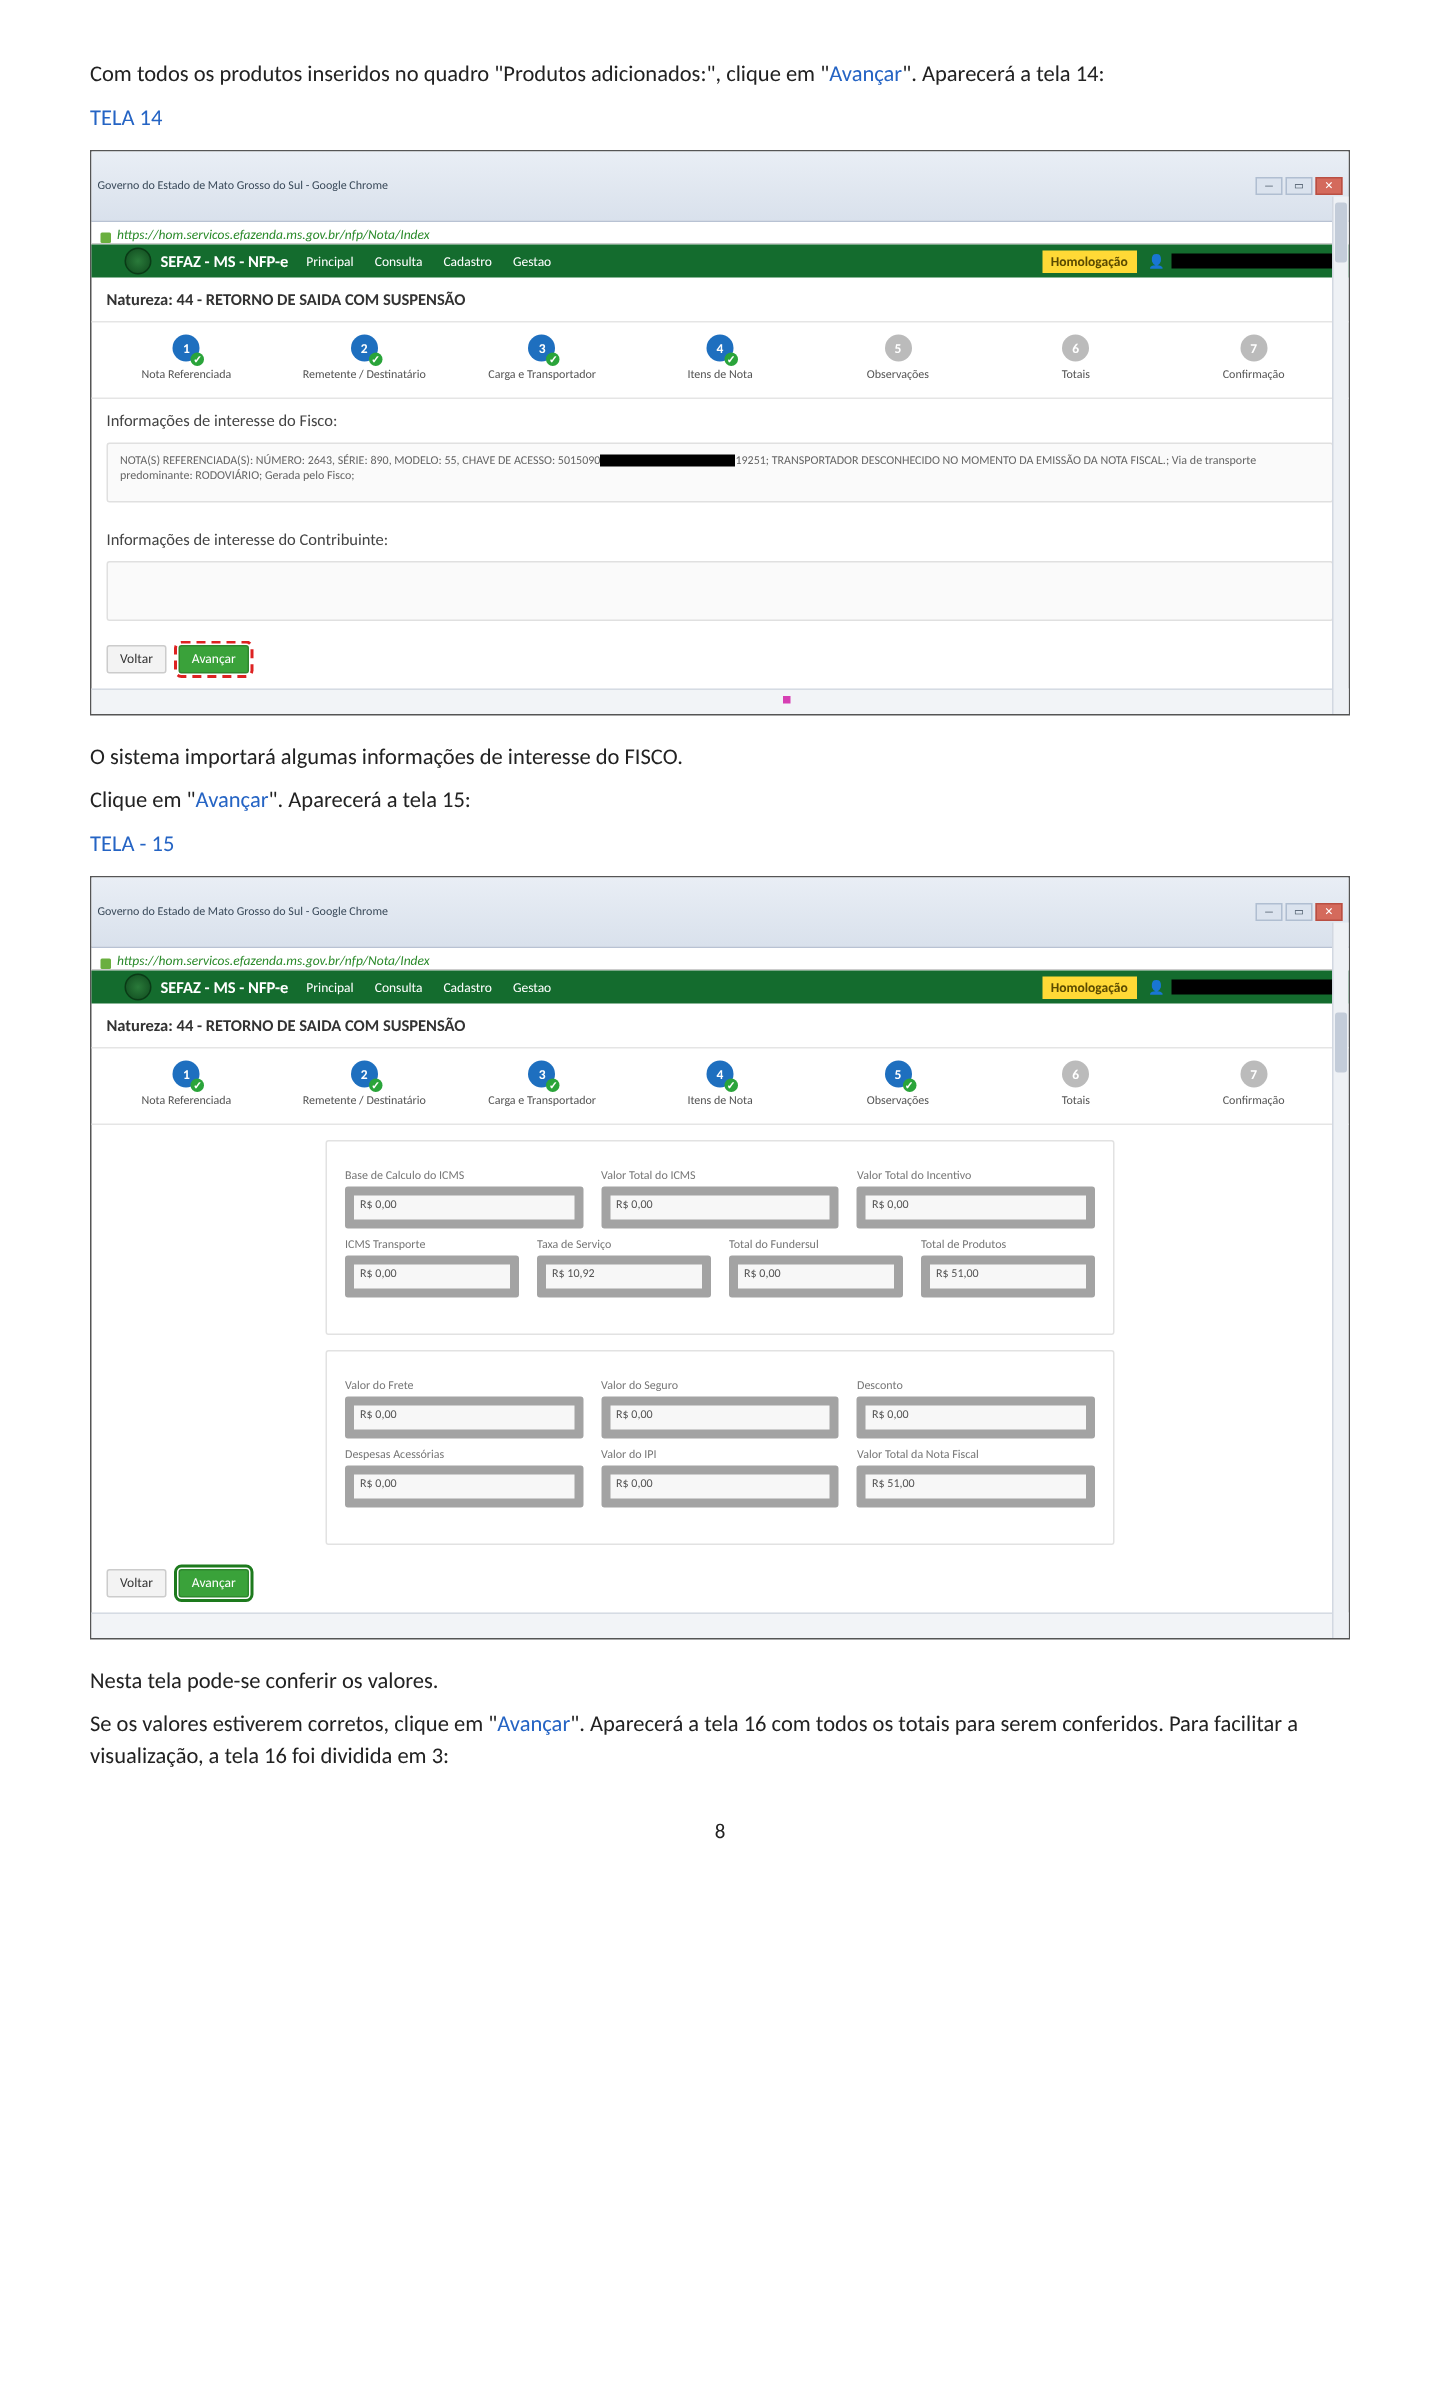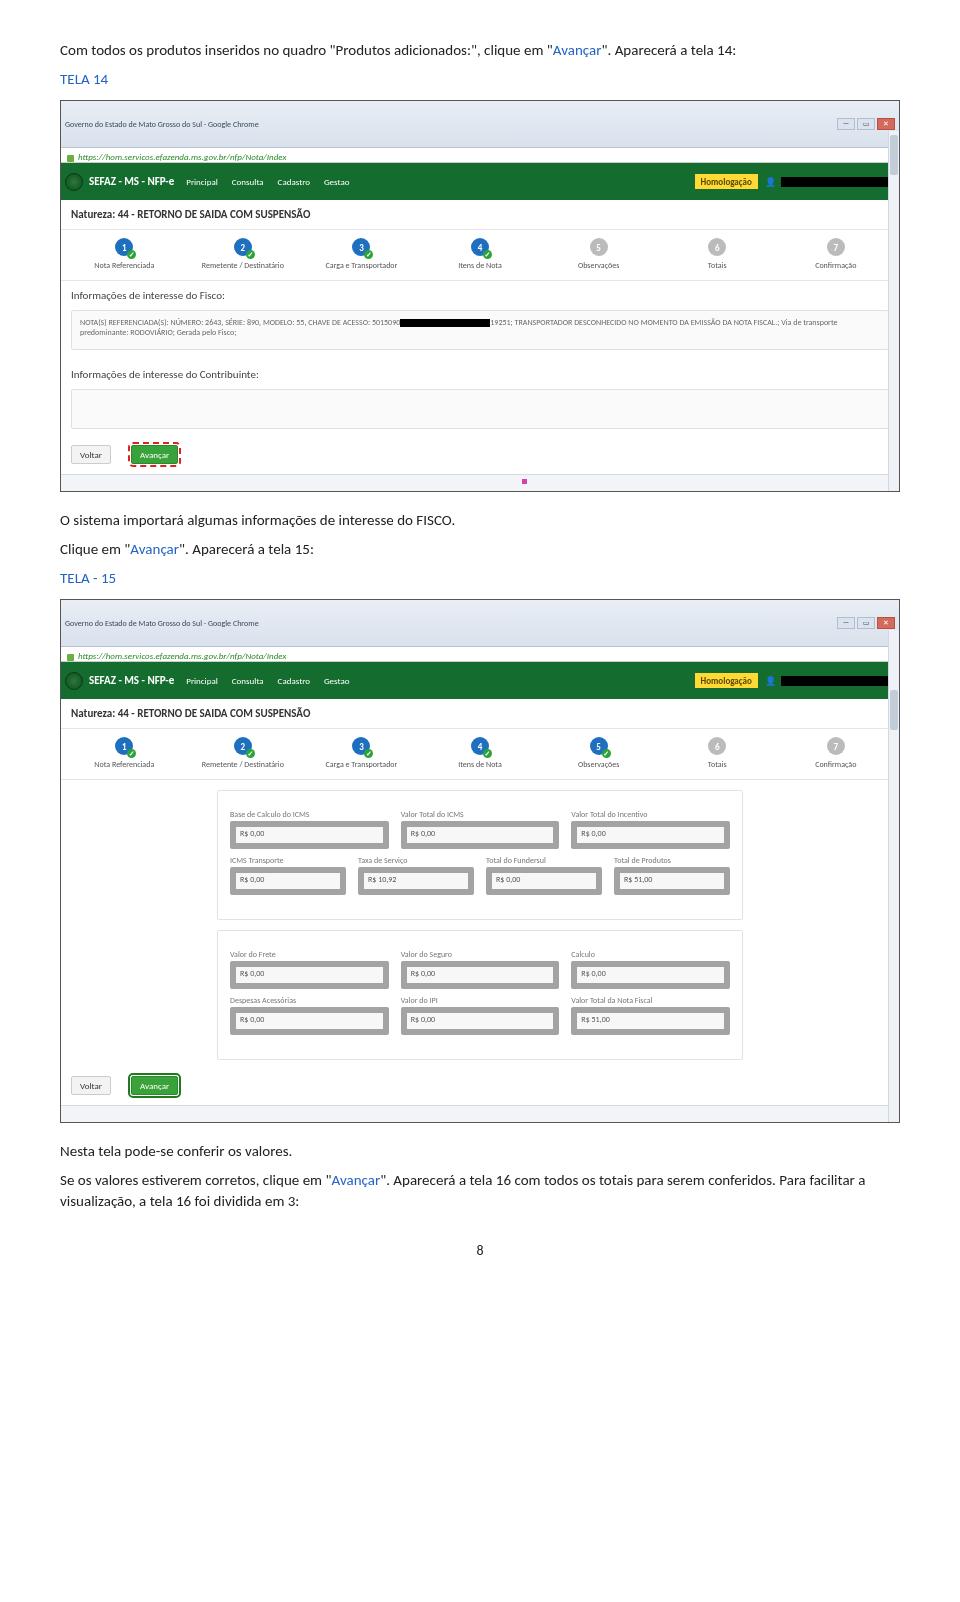--- a/index.html
+++ b/index.html
@@ -6,38 +6,38 @@
   p { margin: 0 0 8px 0; line-height: 1.4; }
   .link { color: #2564c4; }
   .tela-label { color: #2564c4; margin: 4px 0 10px 0; }
   .screenshot { border: 1px solid #555; background: #fff; font-size: 9px; color: #333; margin-bottom: 18px; position: relative; }
   .chrome-titlebar { background: linear-gradient(#e9eef5,#d9e1ec); border-bottom: 1px solid #b8c2d3; height: 14px; display: flex; align-items: center; padding: 16px 4px; font-size: 8px; color: #3a4a5a; }
   .chrome-titlebar .spacer { flex: 1; }
   .chrome-titlebar .wbtn { width: 16px; height: 10px; background: #dbe3ee; border: 1px solid #b0bed1; margin-left: 2px; font-size: 7px; text-align: center; line-height: 9px; }
   .chrome-titlebar .wbtn.red { background: #d46a5c; border-color: #b94f43; color: #fff; }
   .url-bar { background: #fff; border-bottom: 1px solid #ccc; height: 14px; display: flex; align-items: flex-end; padding: 0 6px; font-size: 9px; color: #2a8a2a; font-style: italic; }
   .lock-ico { width: 7px; height: 7px; background: #6aaf3f; margin-right: 4px; border-radius: 1px; }
-  .topbar { background: #146c2e; color: #fff; display: flex; align-items: center; height: 37px; padding: 0 8px 0 4px; font-size: 9px; }
+  .topbar { background: #146c2e; color: #fff; display: flex; align-items: center; height: 22px; padding: 0 8px 0 22px; font-size: 9px; }
   .gov-seal { width: 16px; height: 16px; border-radius: 50%; background: radial-gradient(#2a7a3a, #0f4a1e); margin-right: 6px; border: 1px solid #0a3a16; }
   .title-main { font-weight: bold; font-size: 11px; margin-right: 12px; }
   .nav-item { margin-right: 14px; cursor: pointer; }
   .nav-spacer { flex: 1; }
   .homolog { background: #ffd936; color: #5a4a00; font-weight: bold; padding: 2px 6px; font-size: 9px; margin-right: 8px; }
   .user-blk { background: #000; width: 110px; height: 10px; }
   .natureza { font-weight: bold; padding: 8px 10px; font-size: 11px; border-bottom: 1px solid #e5e5e5; }
   .steps { display: flex; justify-content: space-around; padding: 8px 4px 10px 4px; border-bottom: 1px solid #e5e5e5; }
   .step { flex: 1; text-align: center; position: relative; }
   .step-num { width: 18px; height: 18px; border-radius: 50%; background: #bbb; color: #fff; display: inline-flex; align-items: center; justify-content: center; font-size: 9px; font-weight: bold; position: relative; }
   .step.done .step-num { background: #1e6fbf; }
   .step.done .step-num::after { content: "✓"; position: absolute; bottom: -3px; right: -3px; background: #2aa43a; color: #fff; width: 9px; height: 9px; border-radius: 50%; font-size: 7px; display: flex; align-items: center; justify-content: center; }
   .step-label { font-size: 8px; margin-top: 4px; color: #555; }
   .section-heading { padding: 8px 10px 4px 10px; font-size: 11px; color: #444; }
   .info-box { margin: 4px 10px 10px 10px; border: 1px solid #e0e0e0; border-radius: 2px; background: #fafafa; padding: 6px 8px; font-size: 8px; color: #666; min-height: 26px; position: relative; }
   .redact { background: #000; display: inline-block; height: 8px; width: 90px; vertical-align: middle; }
-  .btnrow { padding: 6px 10px 10px 10px; display: flex; gap: 20px; align-items: center; }
+  .btnrow { padding: 6px 10px 10px 10px; display: flex; gap: 8px; align-items: center; }
   .btn { font-size: 9px; padding: 3px 8px; border: 1px solid #ccc; background: #f3f3f3; border-radius: 2px; }
   .btn.green { background: #3aa23a; border-color: #2e872e; color: #fff; }
   .btn.hl { outline: 2px dashed #d22; outline-offset: 1px; }
   .btn.hl-green { outline: 2px solid #1d7a1d; outline-offset: 1px; }
   .scrollbar { position: absolute; right: 0; top: 30px; bottom: 0; width: 10px; background: #eef1f5; border-left: 1px solid #d2d8e1; }
   .thumb { position: absolute; left: 1px; right: 1px; top: 4px; height: 40px; background: #c3ccd9; border-radius: 2px; }
   .thumb.mid { top: 60px; }
   .bottombar { height: 16px; background: #f2f4f7; border-top: 1px solid #d5dbe3; position: relative; }
   .bottombar .pinkdot { position: absolute; left: 55%; top: 4px; width: 5px; height: 5px; background: #d63fb3; }
   .totals-card { margin: 10px auto; width: 500px; border: 1px solid #e2e2e2; border-radius: 2px; padding: 18px 12px; }
@@ -187,21 +187,21 @@
     <div class="totals-row">
       <div class="field">
           <div class="field-label">Valor do Frete</div>
           <div class="field-box">R$ 0,00</div>
         </div>
       <div class="field">
           <div class="field-label">Valor do Seguro</div>
           <div class="field-box">R$ 0,00</div>
         </div>
       <div class="field">
-          <div class="field-label">Calculo</div>
+          <div class="field-label">Desconto</div>
           <div class="field-box">R$ 0,00</div>
         </div>
     </div>
     <div class="totals-row">
       <div class="field">
           <div class="field-label">Despesas Acessórias</div>
           <div class="field-box">R$ 0,00</div>
         </div>
       <div class="field">
           <div class="field-label">Valor do IPI</div>

